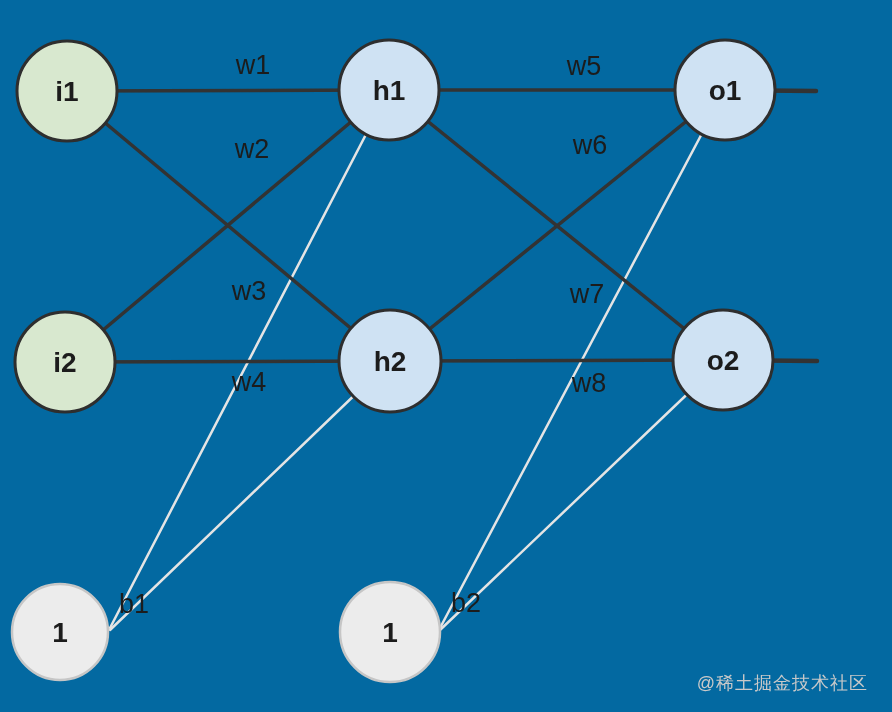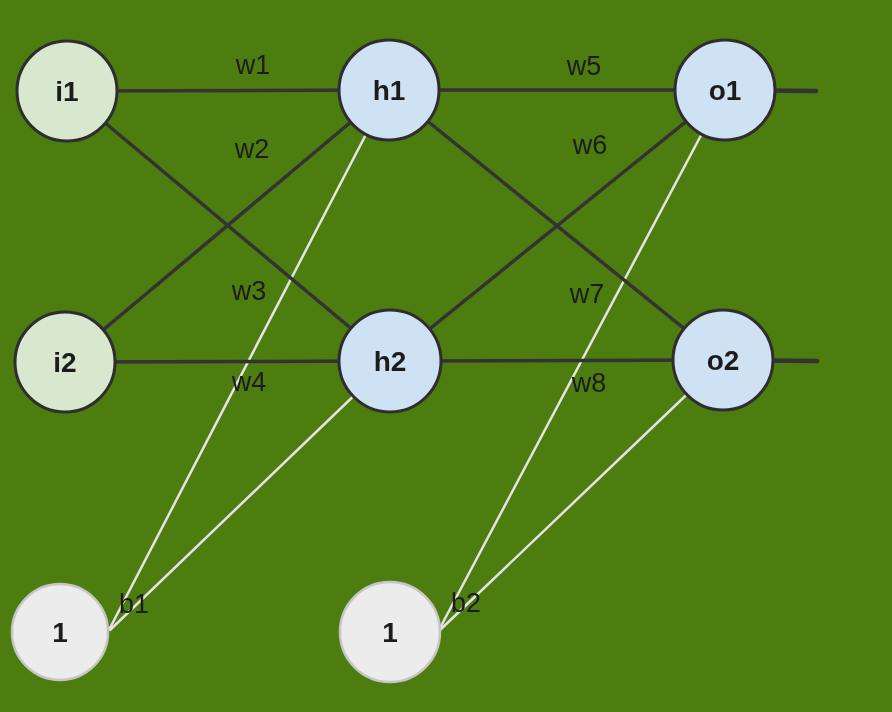--- a/index.html
+++ b/index.html
@@ -5,21 +5,21 @@
   html, body {
     margin: 0;
     padding: 0;
     background: #ffffff;
     font-family: "Liberation Sans", sans-serif;
   }
   .canvas {
     position: relative;
     width: 892px;
     height: 712px;
-    background: #4d7c0f;
+    background: #0369a1;
     overflow: hidden;
   }
   svg { position: absolute; top: 0; left: 0; }
 
   .edge       { stroke-linecap: round; }
   .edge-main  { stroke-width: 3.5; }
   .edge-out   { stroke-width: 4.5; }
   .edge-bias  { stroke-width: 2.5; }
 
   .node-circle      { stroke-width: 3; }
@@ -118,13 +118,14 @@
       <text class="weight-label" x="249" y="391">w4</text>
       <text class="weight-label" x="584" y="75">w5</text>
       <text class="weight-label" x="590" y="154">w6</text>
       <text class="weight-label" x="587" y="303">w7</text>
       <text class="weight-label" x="589" y="392">w8</text>
       <text class="weight-label" x="134" y="613">b1</text>
       <text class="weight-label" x="466" y="612">b2</text>
     </g>
   </svg>
 
+  <div class="watermark">@稀土掘金技术社区</div>
 </div>
 
 </body></html>

